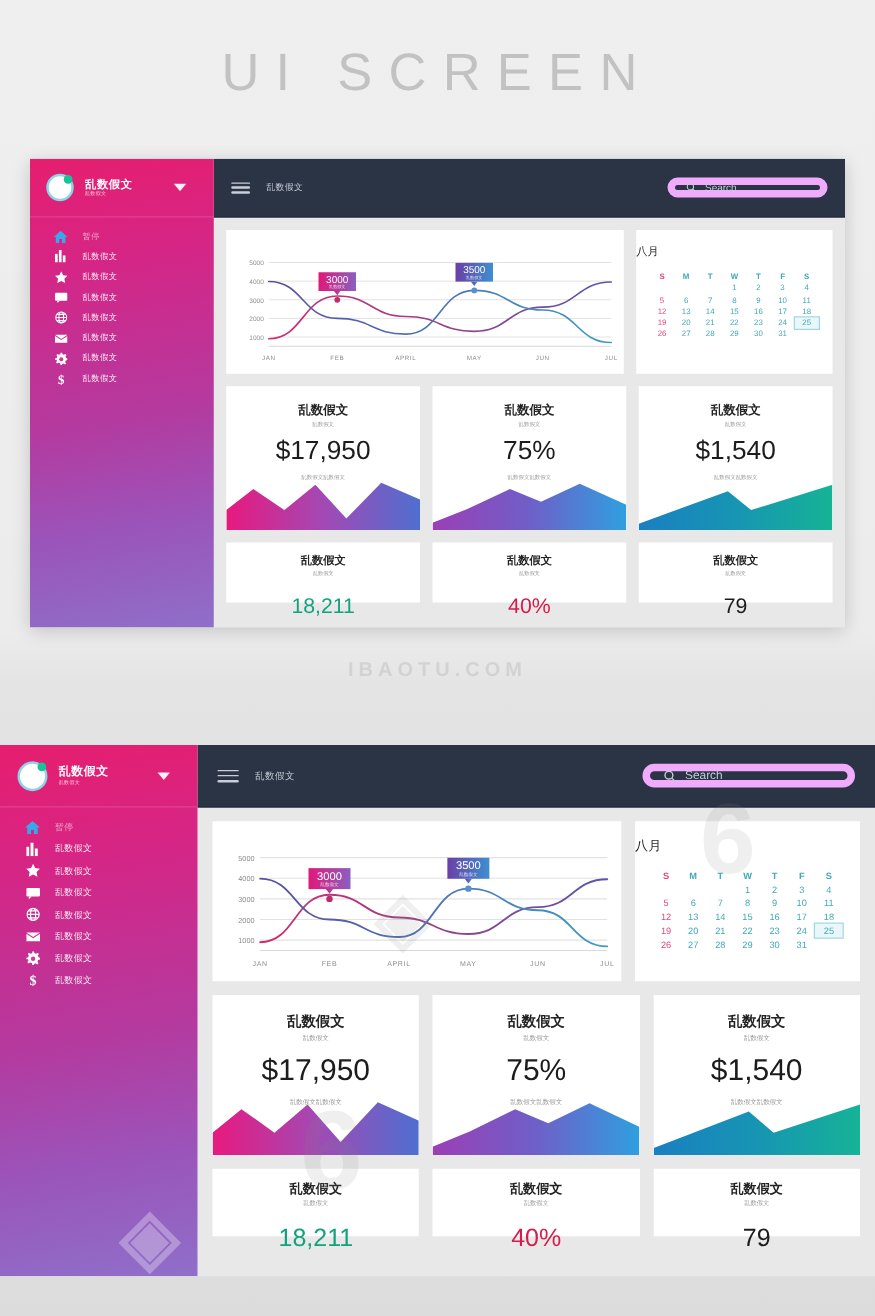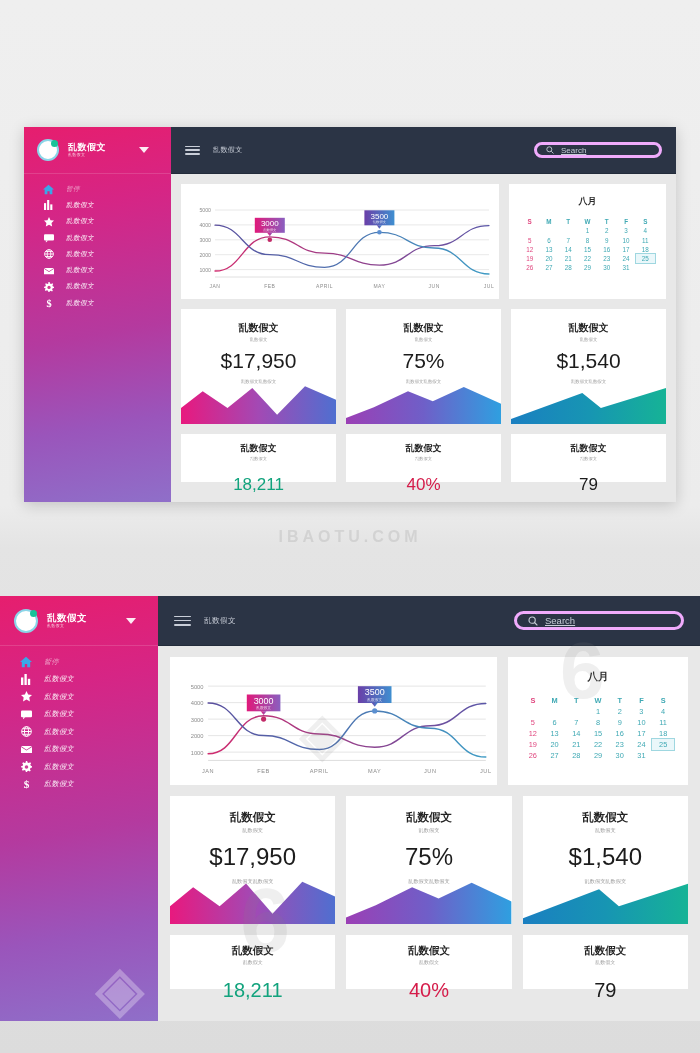--- a/index.html
+++ b/index.html
@@ -54,21 +54,21 @@
 
   .nav { padding-top: 7px; }
   .nav-item { display: flex; align-items: center; cursor: pointer; }
   .dash.top .nav-item { height: 16.3px; padding-left: 16px; }
   .dash.bot .nav-item { height: 17.5px; padding-left: 17px; }
   .nav-ico { flex: 0 0 auto; display:flex; align-items:center; justify-content:center;
              color:#ffffff; }
   .dash.top .nav-ico { width: 17px; font-size: 10px; }
   .dash.bot .nav-ico { width: 18px; font-size: 11px; }
   .nav-item.active .nav-ico { color:#3aa7e8; }
-  .nav-lbl { margin-left: 9px; color: rgba(255,255,255,.93); font-size: 6.6px; letter-spacing:.4px;font-style:italic; }
+  .nav-lbl { margin-left: 9px; color: rgba(255,255,255,.93); font-size: 6.6px; letter-spacing:.4px; }
   .dash.bot .nav-lbl { font-size: 7.1px; }
   .nav-item.active .nav-lbl { color: rgba(255,255,255,.55); }
   .nav-ico svg { display:block; }
 
   
   .content { flex: 1 1 auto; display: flex; flex-direction: column; min-width:0; }
 
   
   .topbar { background:#2b3445; display:flex; align-items:center; flex:0 0 auto;
             border-bottom:1px solid #222b3a; }
@@ -78,21 +78,21 @@
   .burger { display:flex; flex-direction:column; justify-content:space-between;
             cursor:pointer; flex:0 0 auto; }
   .dash.top .burger { width: 15px; height: 9px; }
   .dash.bot .burger { width: 17px; height: 10px; }
   .burger span { display:block; height:1.6px; background:#c9ced8; border-radius:1px; }
 
   .topbar-title { margin-left: 13px; color:#c9ced8; font-size:7px; letter-spacing:.4px; }
   .dash.bot .topbar-title { font-size: 7.6px; }
 
   .search-box { margin-left:auto; display:flex; align-items:center;
-    border:3px solid #f0abfc; border-radius:20px; color:#c9ced8;text-decoration:underline; }
+    border:6px solid #f0abfc; border-radius:20px; color:#c9ced8; }
   .dash.top .search-box { width: 128px; height: 16px; padding: 0 9px; }
   .dash.bot .search-box { width: 170px; height: 19px; padding: 0 11px; }
   .search-box .s-ico { flex:0 0 auto; display:flex; }
   .search-ph { margin-left: 7px; font-size: 8px; color:#c6ccd6; }
   .dash.bot .search-ph { font-size: 9.5px; }
 
   
   .body { flex:1 1 auto; padding: 10px; display:flex; flex-direction:column; min-height:0; }
   .dash.bot .body { padding: 11px 12px 12px 12px; }
 
@@ -103,21 +103,21 @@
   .chart-card { flex: 1 1 auto; position:relative; }
   .dash.top .chart-card { height: 115px; }
   .dash.bot .chart-card { height: 128px; }
   .cal-card { flex: 0 0 auto; }
   .dash.top .cal-card { width: 157px; height: 115px; }
   .dash.bot .cal-card { width: 180px; height: 128px; }
 
   .chart-card svg, .cal-card { display:block; }
 
   
-  .cal-title { text-align:center; color:#2b2b2b; font-weight:700; }
+  .cal-title { text-align:left; color:#2b2b2b; font-weight:400; }
   .dash.top .cal-title { font-size: 9px; padding-top: 11px; }
   .dash.bot .cal-title { font-size: 10.5px; padding-top: 13px; }
   .cal-grid { display:grid; grid-template-columns: repeat(7, 1fr);
               padding: 0 11px; margin-top: 9px; }
   .dash.bot .cal-grid { padding: 0 14px; margin-top: 11px; }
   .cal-cell { text-align:center; color:#3fa9b4; }
   .dash.top .cal-cell { font-size: 6.3px; line-height: 9.3px; }
   .dash.bot .cal-cell { font-size: 7.4px; line-height: 11px; }
   .cal-cell.hd { font-weight:700; }
   .cal-cell.sun { color:#e0477f; }
@@ -174,20 +174,21 @@
   .wm-g3 { left: 240px; top: 870px; font-size: 90px; }
   .wm-g4 { left: 560px; top: 625px; font-size: 80px; }
   .wm-d1 { left: 96px; top: 952px; font-size: 62px; color:rgba(255,255,255,.30); }
   .wm-d2 { left: 300px; top: 700px; font-size: 58px; }
 </style>
 </head>
 <body>
 
 <div class="page">
 
+  <div class="banner-title">UI SCREEN</div>
 
   <div class="wm wm-g1">6</div>
   <div class="wm wm-g2">6</div>
   <div class="wm wm-center">IBAOTU.COM</div>
 
   <div class="dash top">
     <div class="sidebar">
       <div class="logo-row">
         <div class="logo-mark"></div>
         <div class="logo-txt">

